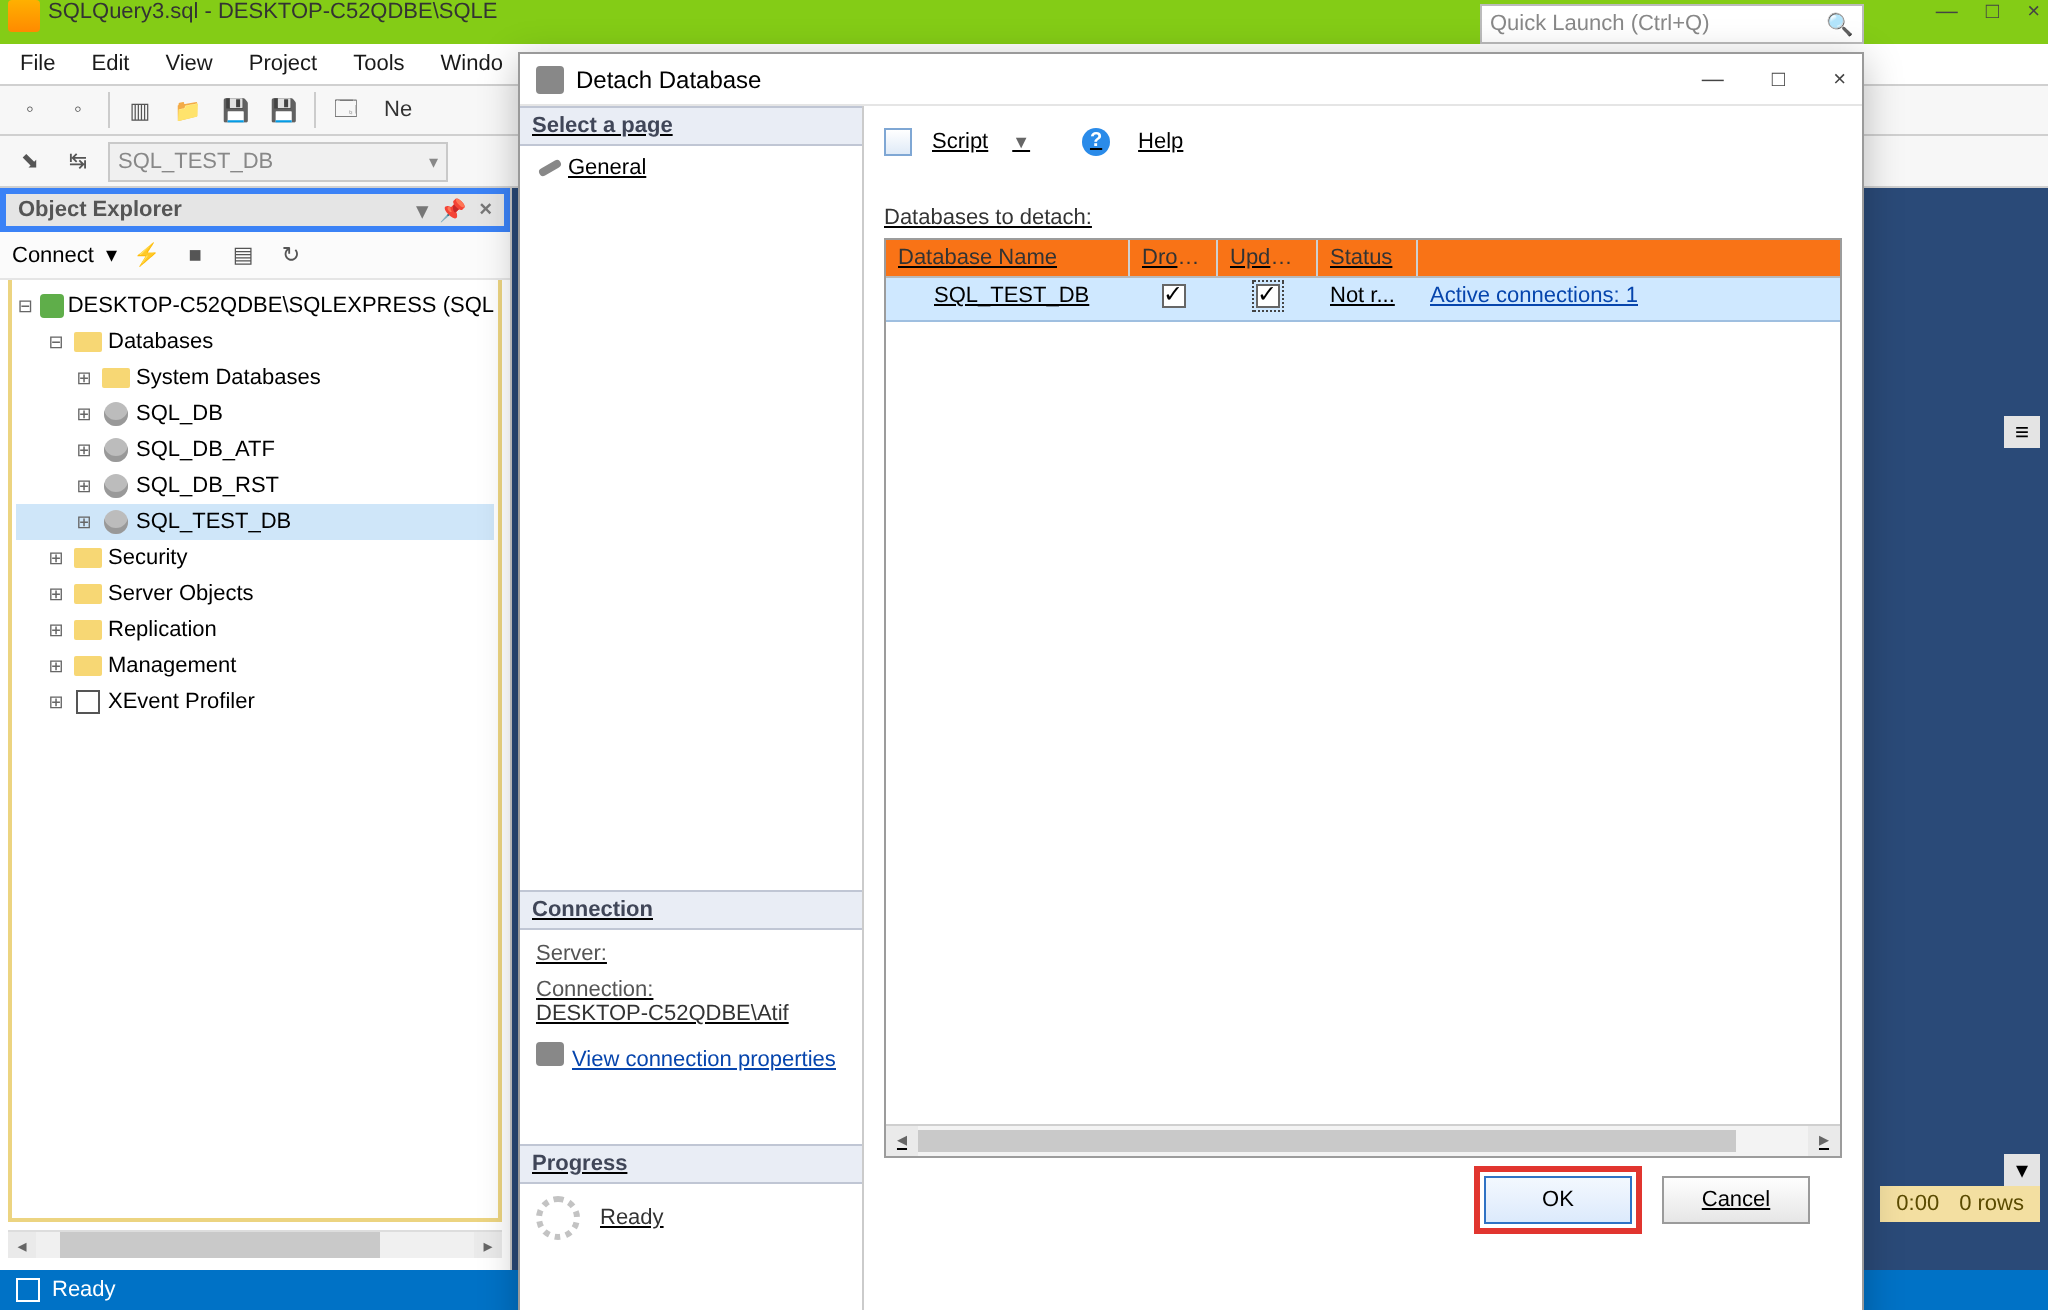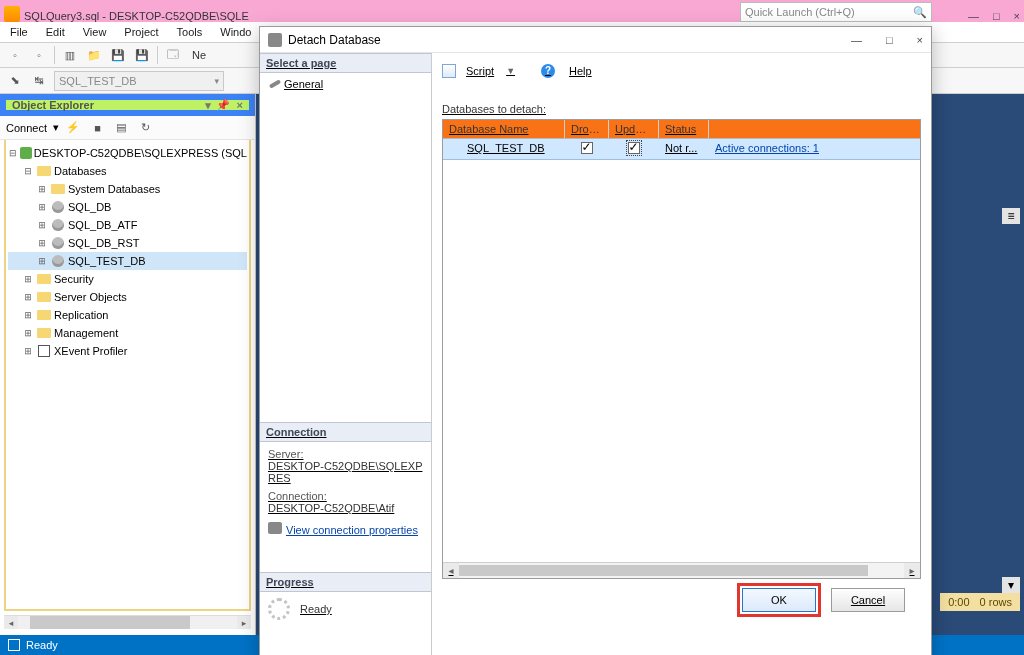--- a/index.html
+++ b/index.html
@@ -1,20 +1,20 @@
 <!DOCTYPE html>
 <html><head>
 <meta charset="utf-8">
 <style>
   * { box-sizing: border-box; margin: 0; padding: 0; font-family: "Segoe UI", Tahoma, sans-serif; font-size: 11px; }
   body { width: 1024px; height: 655px; background: #fff; overflow: hidden; position: relative; }
 
   
   .ssms-window { position: absolute; inset: 0; background: #fff; }
-  .titlebar { height: 22px; background: #f9a8d4; display: flex; align-items: flex-end; padding: 0 4px; }
+  .titlebar { height: 22px; background: #84cc16; display: flex; align-items: flex-start; padding: 0 4px; }
   .title-icon { width: 16px; height: 16px; background: linear-gradient(#ffb000,#ff8a00); border-radius: 2px; margin-right: 4px; }
   .title-text { flex: 1; font-size: 11px; color: #333; }
   .win-controls { display: flex; gap: 14px; margin-left: auto; color: #444; font-size: 14px; }
   .win-controls span { cursor: default; }
 
   .searchbox-top { position: absolute; right: 92px; top: 2px; width: 192px; height: 20px; border: 1px solid #bbb; background: #fff; display: flex; align-items: center; padding: 0 4px; color: #888; }
   .searchbox-top .mag { margin-left: auto; color: #666; }
 
   .menubar { height: 20px; display: flex; align-items: center; gap: 18px; padding: 0 10px; color: #1a1a1a; }
 
@@ -22,21 +22,21 @@
   .tb-btn { width: 18px; height: 18px; display: inline-flex; align-items: center; justify-content: center; color: #555; }
   .tb-sep { width: 1px; height: 18px; background: #ccc; }
   .tb-text { color: #333; padding: 0 4px; }
 
   .toolbar2 { height: 26px; border-bottom: 1px solid #d0d0d0; display: flex; align-items: center; gap: 6px; padding: 0 6px; background: #f7f7f7; }
   .db-combo { height: 20px; width: 170px; border: 1px solid #c9c9c9; background: #f0f0f0; color: #888; padding: 0 4px; display: flex; align-items: center; }
   .db-combo::after { content: "▾"; margin-left: auto; font-size: 9px; }
 
   .content-row { display: flex; height: calc(100% - 22px - 20px - 26px - 26px - 20px); }
   .object-explorer { width: 256px; border-right: 1px solid #c9c9c9; display: flex; flex-direction: column; background: #fff; }
-  .oe-caption { background: #bef264; border: 6px solid #3b82f6; height: 22px; display: flex; align-items: center; padding: 0 6px; font-weight: 600; color: #555; }
+  .oe-caption { background: #e5e5e5; border: 3px solid #3b82f6; height: 22px; display: flex; align-items: center; padding: 0 6px; font-weight: 600; color: #555; }
   .oe-caption .pins { margin-left: auto; color: #777; display: flex; gap: 6px; }
   .oe-toolbar { height: 24px; display: flex; align-items: center; gap: 6px; padding: 0 6px; border-bottom: 1px solid #e5e5e5; background: #fbfbfb; }
   .oe-tree { flex: 1; padding: 4px 2px; overflow: auto; border: 2px solid #ecd481; border-top: none; margin: 0 4px 4px 4px; }
   .tree-row { display: flex; align-items: center; height: 18px; white-space: nowrap; }
   .tree-row .exp { width: 12px; text-align: center; color: #666; font-size: 9px; display: inline-block; }
   .tree-row .icn { width: 16px; height: 14px; display: inline-flex; align-items: center; justify-content: center; margin: 0 2px; }
   .fldr { background: #f7d774; width: 14px; height: 10px; border-radius: 1px; }
   .dbcy { width: 12px; height: 12px; border-radius: 50%; background: #bcbcbc; box-shadow: inset 0 -3px 0 #999; }
   .srv { width: 12px; height: 12px; background: #5fae4a; border-radius: 2px; }
   .xev { width: 12px; height: 12px; border: 1px solid #555; }
@@ -292,21 +292,20 @@
     <div class="dlg-left">
       <div class="section-h">Select a page</div>
       <div class="page-item">
         <span class="wrench"></span>
         <span>General</span>
       </div>
       <div style="flex:1"></div>
       <div class="section-h">Connection</div>
       <div class="conn-block">
         <div class="lbl">Server:</div>
-        <div class="val">DESKTOP-C52QDBE\SQLEXPRES</div>
         <div style="height:6px"></div>
         <div class="lbl">Connection:</div>
         <div class="val">DESKTOP-C52QDBE\Atif</div>
         <div style="height:8px"></div>
         <div><span class="conn-people"></span><span class="link">View connection properties</span></div>
       </div>
       <div style="height:30px"></div>
       <div class="section-h">Progress</div>
       <div class="conn-block" style="display:flex;align-items:center;gap:10px">
         <span class="progress-spinner"></span>

